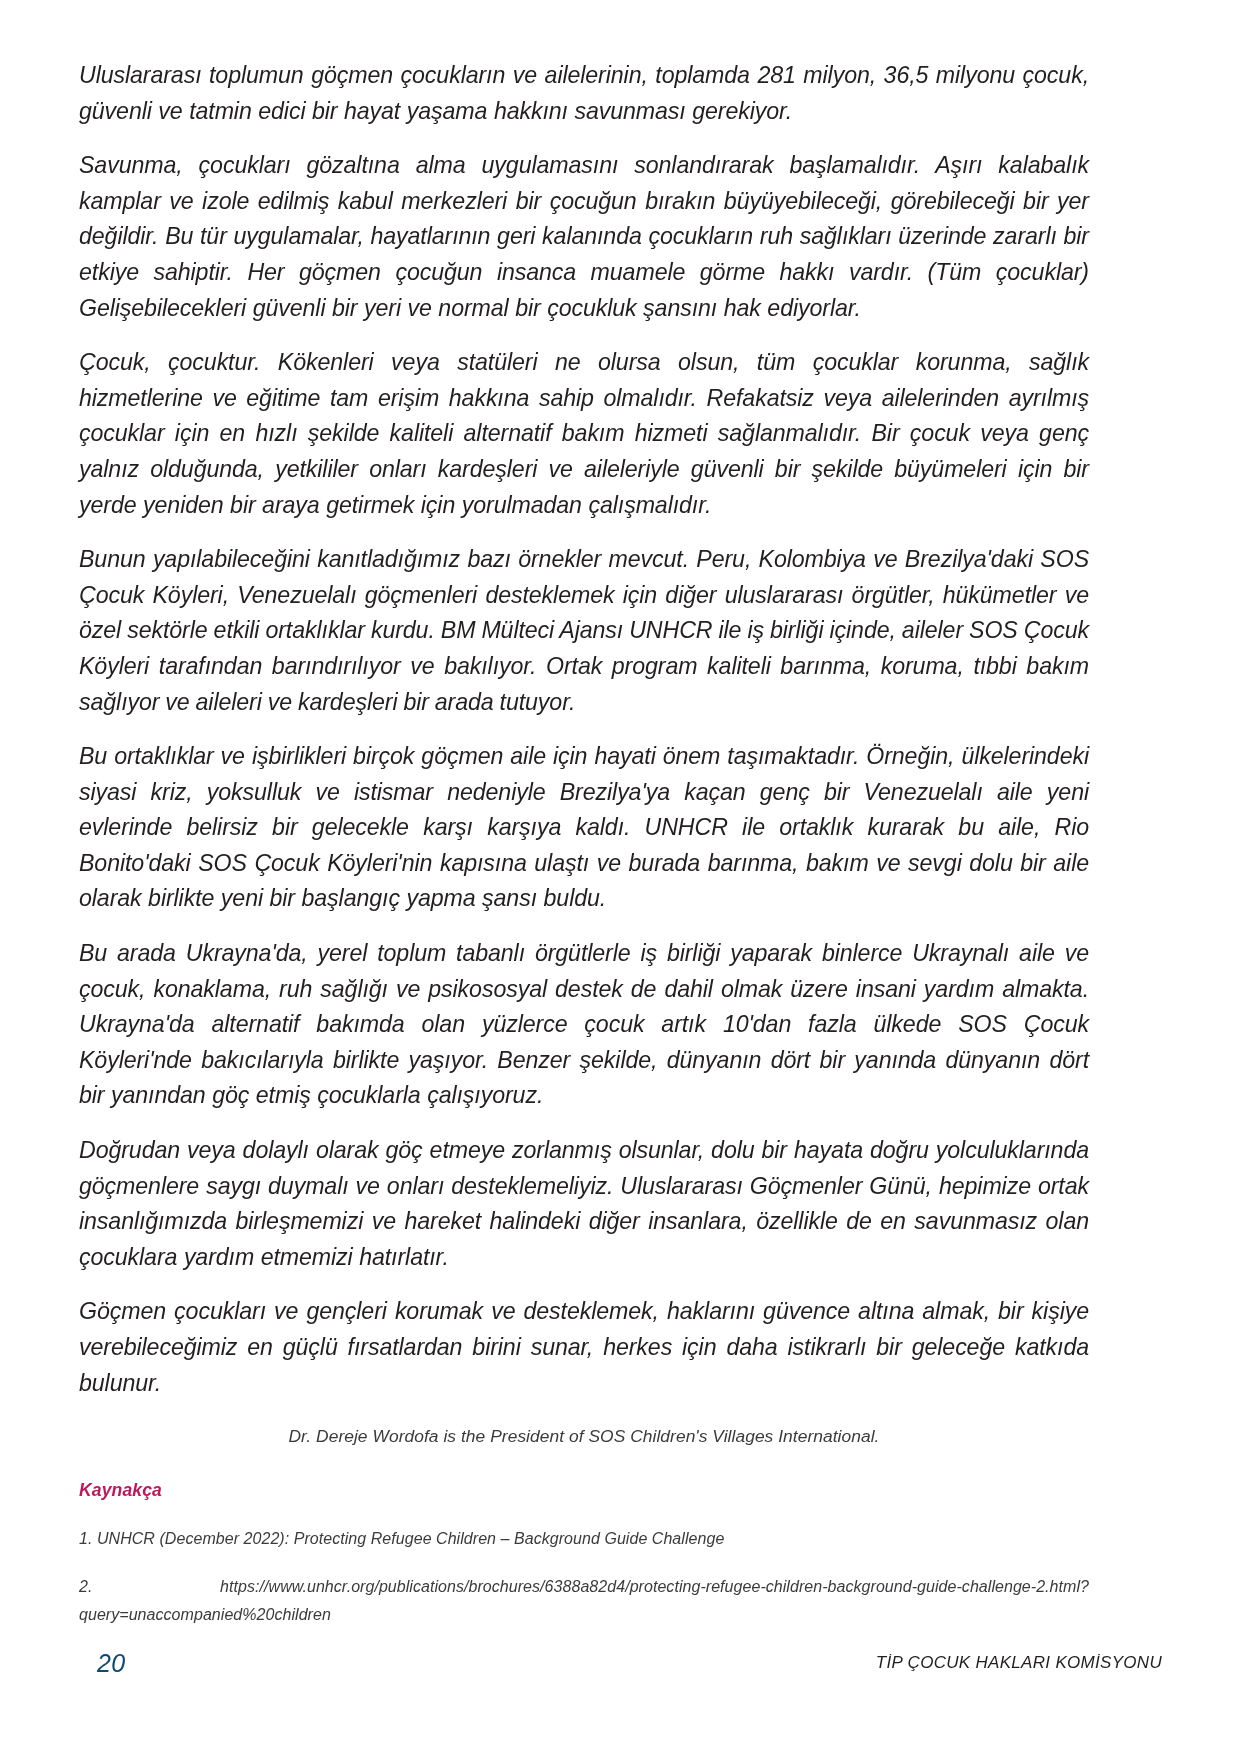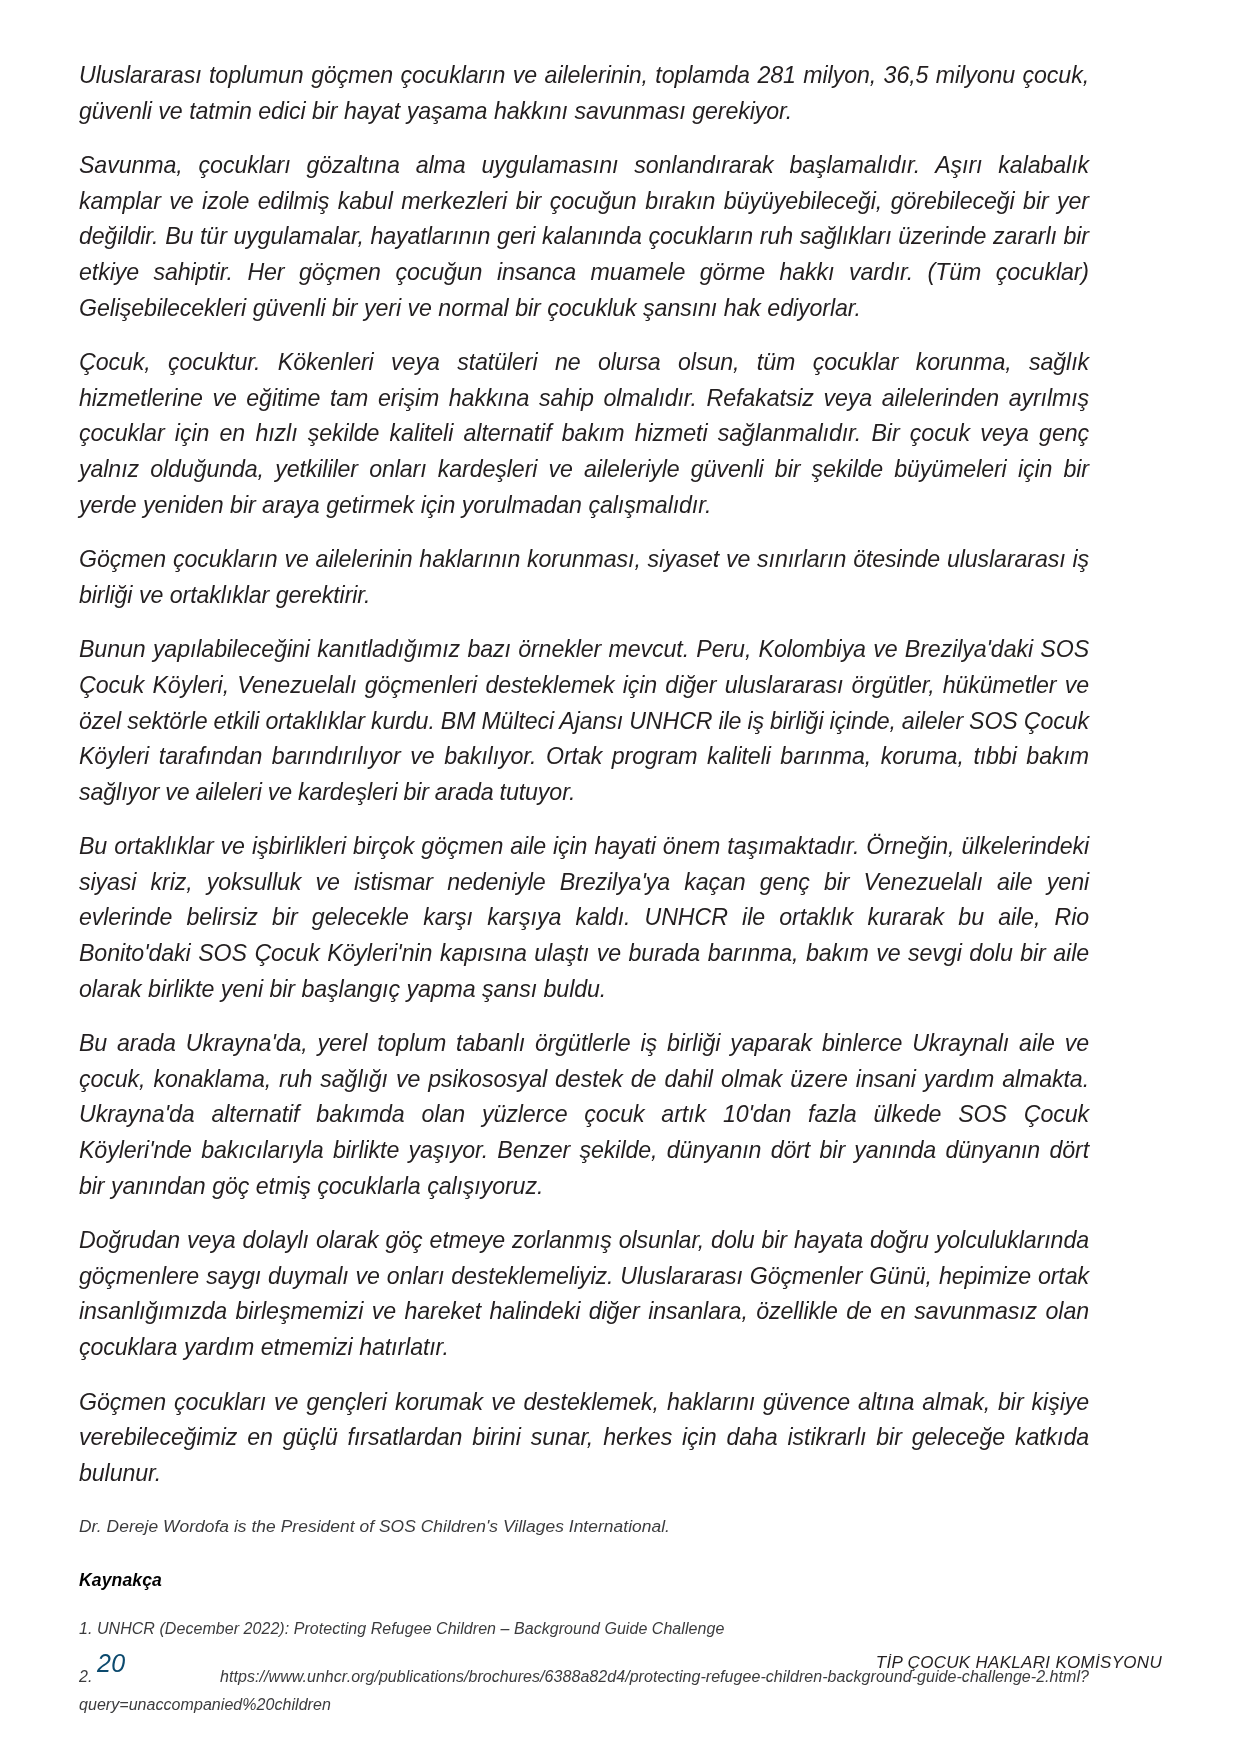--- a/index.html
+++ b/index.html
@@ -50,34 +50,34 @@
   .para.tight {
     word-spacing: -0.4px;
   }
 
   
   .attribution {
     font-size: 17.4px;
     line-height: 26px;
     color: #3b3b3d;
     margin: 22px 0 0 0;
-    text-align: left;
+    text-align: center;
     letter-spacing: 0.05px;
   }
 
   
   .refs {
     margin-top: 28px;
   }
 
   .refs-heading {
     font-size: 17.6px;
     line-height: 26px;
     font-weight: bold;
-    color: #000000;
+    color: #be185d;
     margin: 0 0 22px 0;
     letter-spacing: 0.1px;
   }
 
   .ref-item {
     font-size: 16px;
     line-height: 28px;
     color: #3b3b3d;
     margin: 0 0 20px 0;
     text-align: justify;
@@ -126,21 +126,20 @@
 </head>
 <body>
 
 <div class="page">
 
   <div class="content">
 
     <p class="para">Uluslararası toplumun göçmen çocukların ve ailelerinin, toplamda 281 milyon, 36,5 milyonu çocuk, güvenli ve tatmin edici bir hayat yaşama hakkını savunması gerekiyor.</p>
     <p class="para">Savunma, çocukları gözaltına alma uygulamasını sonlandırarak başlamalıdır. Aşırı kalabalık kamplar ve izole edilmiş kabul merkezleri bir çocuğun bırakın büyüyebileceği, görebileceği bir yer değildir. Bu tür uygulamalar, hayatlarının geri kalanında çocukların ruh sağlıkları üzerinde zararlı bir etkiye sahiptir. Her göçmen çocuğun insanca muamele görme hakkı vardır. (Tüm çocuklar) Gelişebilecekleri güvenli bir yeri ve normal bir çocukluk şansını hak ediyorlar.</p>
     <p class="para">Çocuk, çocuktur. Kökenleri veya statüleri ne olursa olsun, tüm çocuklar korunma, sağlık hizmetlerine ve eğitime tam erişim hakkına sahip olmalıdır. Refakatsiz veya ailelerinden ayrılmış çocuklar için en hızlı şekilde kaliteli alternatif bakım hizmeti sağlanmalıdır. Bir çocuk veya genç yalnız olduğunda, yetkililer onları kardeşleri ve aileleriyle güvenli bir şekilde büyümeleri için bir yerde yeniden bir araya getirmek için yorulmadan çalışmalıdır.</p>
-    <p class="para">Göçmen çocukların ve ailelerinin haklarının korunması, siyaset ve sınırların ötesinde uluslararası iş birliği ve ortaklıklar gerektirir.</p>
     <p class="para tight">Bunun yapılabileceğini kanıtladığımız bazı örnekler mevcut. Peru, Kolombiya ve Brezilya'daki SOS Çocuk Köyleri, Venezuelalı göçmenleri desteklemek için diğer uluslararası örgütler, hükümetler ve özel sektörle etkili ortaklıklar kurdu. BM Mülteci Ajansı UNHCR ile iş birliği içinde, aileler SOS Çocuk Köyleri tarafından barındırılıyor ve bakılıyor. Ortak program kaliteli barınma, koruma, tıbbi bakım sağlıyor ve aileleri ve kardeşleri bir arada tutuyor.</p>
     <p class="para">Bu ortaklıklar ve işbirlikleri birçok göçmen aile için hayati önem taşımaktadır. Örneğin, ülkelerindeki siyasi kriz, yoksulluk ve istismar nedeniyle Brezilya'ya kaçan genç bir Venezuelalı aile yeni evlerinde belirsiz bir gelecekle karşı karşıya kaldı. UNHCR ile ortaklık kurarak bu aile, Rio Bonito'daki SOS Çocuk Köyleri'nin kapısına ulaştı ve burada barınma, bakım ve sevgi dolu bir aile olarak birlikte yeni bir başlangıç yapma şansı buldu.</p>
     <p class="para">Bu arada Ukrayna'da, yerel toplum tabanlı örgütlerle iş birliği yaparak binlerce Ukraynalı aile ve çocuk, konaklama, ruh sağlığı ve psikososyal destek de dahil olmak üzere insani yardım almakta. Ukrayna'da alternatif bakımda olan yüzlerce çocuk artık 10'dan fazla ülkede SOS Çocuk Köyleri'nde bakıcılarıyla birlikte yaşıyor. Benzer şekilde, dünyanın dört bir yanında dünyanın dört bir yanından göç etmiş çocuklarla çalışıyoruz.</p>
     <p class="para">Doğrudan veya dolaylı olarak göç etmeye zorlanmış olsunlar, dolu bir hayata doğru yolculuklarında göçmenlere saygı duymalı ve onları desteklemeliyiz. Uluslararası Göçmenler Günü, hepimize ortak insanlığımızda birleşmemizi ve hareket halindeki diğer insanlara, özellikle de en savunmasız olan çocuklara yardım etmemizi hatırlatır.</p>
     <p class="para">Göçmen çocukları ve gençleri korumak ve desteklemek, haklarını güvence altına almak, bir kişiye verebileceğimiz en güçlü fırsatlardan birini sunar, herkes için daha istikrarlı bir geleceğe katkıda bulunur.</p>
 
     <p class="attribution">Dr. Dereje Wordofa is the President of SOS Children's Villages International.</p>
 
     <div class="refs">
       <h2 class="refs-heading">Kaynakça</h2>

